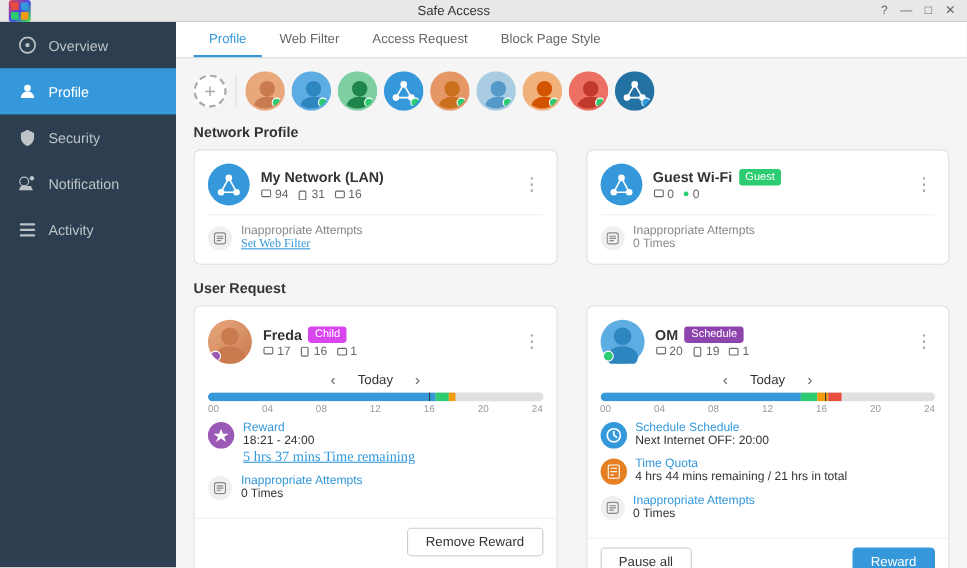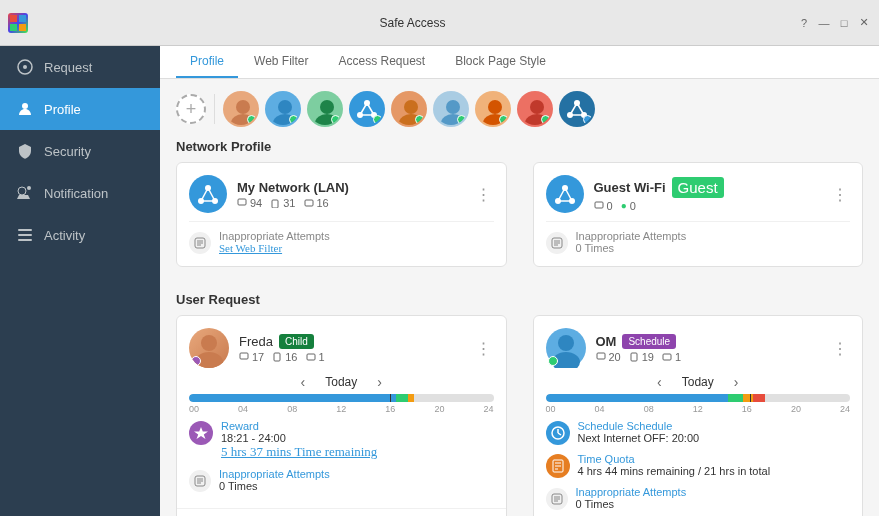--- a/index.html
+++ b/index.html
@@ -1,19 +1,19 @@
 <!DOCTYPE html>
 <html><head>
   <meta charset="utf-8">
   <style>
     * { box-sizing: border-box; margin: 0; padding: 0; }
     body { font-family: 'Segoe UI', Arial, sans-serif; font-size: 13px; background: #f0f0f0; width: 879px; height: 516px; overflow: hidden; display: flex; flex-direction: column; }
     
     
-    .titlebar { background: #e8e8e8; height: 46px; display: flex; align-items: center; justify-content: space-between; padding: 0 8px; border-bottom: 1px solid #ccc; flex-shrink: 0; }
+    .titlebar { background: #e8e8e8; height: 20px; display: flex; align-items: center; justify-content: space-between; padding: 0 8px; border-bottom: 1px solid #ccc; flex-shrink: 0; }
     .titlebar-title { flex: 1; text-align: center; font-size: 12px; color: #333; }
     .titlebar-controls { display: flex; gap: 6px; }
     .titlebar-btn { width: 14px; height: 14px; border: none; background: transparent; cursor: pointer; font-size: 11px; color: #666; display: flex; align-items: center; justify-content: center; }
     .titlebar-logo { width: 20px; height: 20px; background: linear-gradient(135deg, #e44, #44e, #4e4); border-radius: 3px; display: flex; align-items: center; justify-content: center; font-size: 8px; color: white; }
     
     
     .app-body { display: flex; flex: 1; overflow: hidden; }
     
     
     .sidebar { width: 160px; background: #2c3e50; flex-shrink: 0; display: flex; flex-direction: column; }
@@ -37,34 +37,34 @@
     .add-btn { width: 30px; height: 30px; border: 2px dashed #aaa; border-radius: 50%; display: flex; align-items: center; justify-content: center; cursor: pointer; color: #aaa; font-size: 18px; background: white; }
     .separator { width: 1px; height: 30px; background: #ddd; margin: 0 2px; }
     .avatar { width: 36px; height: 36px; border-radius: 50%; overflow: hidden; position: relative; cursor: pointer; border: 2px solid transparent; }
     .avatar-dot { width: 10px; height: 10px; border-radius: 50%; position: absolute; bottom: 0; right: 0; border: 1px solid white; }
     .dot-green { background: #2ecc71; }
     
     
     .section-title { font-size: 13px; font-weight: 600; color: #333; margin-bottom: 8px; }
     
     
-    .cards-grid { display: grid; grid-template-columns: 1fr 1fr; gap: 26px; margin-bottom: 25px; }
+    .cards-grid { display: grid; grid-template-columns: 1fr 1fr; gap: 26px; margin-bottom: 14px; }
     .card { background: white; border-radius: 6px; border: 1px solid #e0e0e0; padding: 12px; }
     
     
     .card-header { display: flex; align-items: center; gap: 10px; margin-bottom: 8px; }
     .card-icon { width: 38px; height: 38px; border-radius: 50%; background: #3498db; display: flex; align-items: center; justify-content: center; flex-shrink: 0; }
     .card-title-area { flex: 1; }
     .card-title { font-size: 13px; font-weight: 600; color: #333; }
     .card-stats { display: flex; gap: 8px; font-size: 11px; color: #666; margin-top: 2px; align-items: flex-end; }
     .stat-item { display: flex; align-items: center; gap: 3px; }
     .card-menu { color: #999; cursor: pointer; font-size: 16px; padding: 2px; }
-    .guest-badge { background: #2ecc71; color: white; font-size: 15px; padding: 2px 6px; border-radius: 3px; }
+    .guest-badge { background: #2ecc71; color: white; font-size: 10px; padding: 2px 6px; border-radius: 3px; }
     .homework-badge { background: #8e44ad; color: white; font-size: 10px; padding: 2px 6px; border-radius: 3px; }
-    .child-badge { background: #15803d; color: white; font-size: 10px; padding: 2px 6px; border-radius: 3px; text-align: center; }
+    .child-badge { background: #d946ef; color: white; font-size: 10px; padding: 2px 6px; border-radius: 3px; text-align: center; }
     
     
     .card-divider { height: 1px; background: #f0f0f0; margin: 8px 0; }
     
     
     .attempts-row { display: flex; align-items: flex-start; gap: 8px; font-size: 11px; color: #888; }
     .attempts-icon { width: 22px; height: 22px; border-radius: 50%; background: #f0f0f0; display: flex; align-items: center; justify-content: center; flex-shrink: 0; margin-top: 2px; }
     .attempts-text { color: #888; font-size: 11px; }
     .link-text { color: #3498db; text-decoration: underline; cursor: pointer; font-family: Liberation Serif, serif; }
     
@@ -113,21 +113,21 @@
 <div class="app-body">
 
   <div class="sidebar">
     <div class="sidebar-item">
       <span class="sidebar-icon">
         <svg width="16" height="16" viewBox="0 0 16 16" fill="none">
           <circle cx="8" cy="8" r="7" stroke="#bdc3c7" stroke-width="1.5"></circle>
           <circle cx="8" cy="8" r="2" fill="#bdc3c7"></circle>
         </svg>
       </span>
-      <span>Request</span>
+      <span>Overview</span>
     </div>
     <div class="sidebar-item active">
       <span class="sidebar-icon">
         <svg width="16" height="16" viewBox="0 0 16 16" fill="white">
           <circle cx="8" cy="5" r="3"></circle>
           <path d="M2 14c0-3.3 2.7-6 6-6s6 2.7 6 6H2z"></path>
         </svg>
       </span>
       <span>Profile</span>
     </div>
@@ -375,21 +375,21 @@
             <div class="card-header" style="margin-bottom:6px;">
               <div style="width:40px;height:40px;border-radius:50%;background:linear-gradient(135deg,#e8a87c,#c97b4f);display:flex;align-items:center;justify-content:center;flex-shrink:0;position:relative;overflow:hidden;">
                 <svg width="40" height="40" viewBox="0 0 40 40">
                     <circle cx="20" cy="15" r="8" fill="#c97b4f"></circle>
                     <ellipse cx="20" cy="34" rx="14" ry="10" fill="#c97b4f"></ellipse>
                   </svg>
                 <div style="position:absolute;bottom:2px;left:2px;width:10px;height:10px;border-radius:50%;background:#9b59b6;border:1.5px solid white;"></div>
               </div>
               <div style="flex:1;">
                 <div style="display:flex;align-items:center;gap:6px;">
-                  <span style="font-weight:400;font-size:13px;color:#333;">Freda</span>
+                  <span style="font-weight:700;font-size:13px;color:#333;">Freda</span>
                   <span class="child-badge">Child</span>
                 </div>
                 <div class="card-stats">
                   <span class="stat-item">
                     <svg width="10" height="10" viewBox="0 0 10 10">
                         <rect x="1" y="1" width="8" height="6" rx="1" stroke="#666" stroke-width="1" fill="none"></rect>
                       </svg>
                     <span>17</span>
                   </span>
                   <span class="stat-item">

